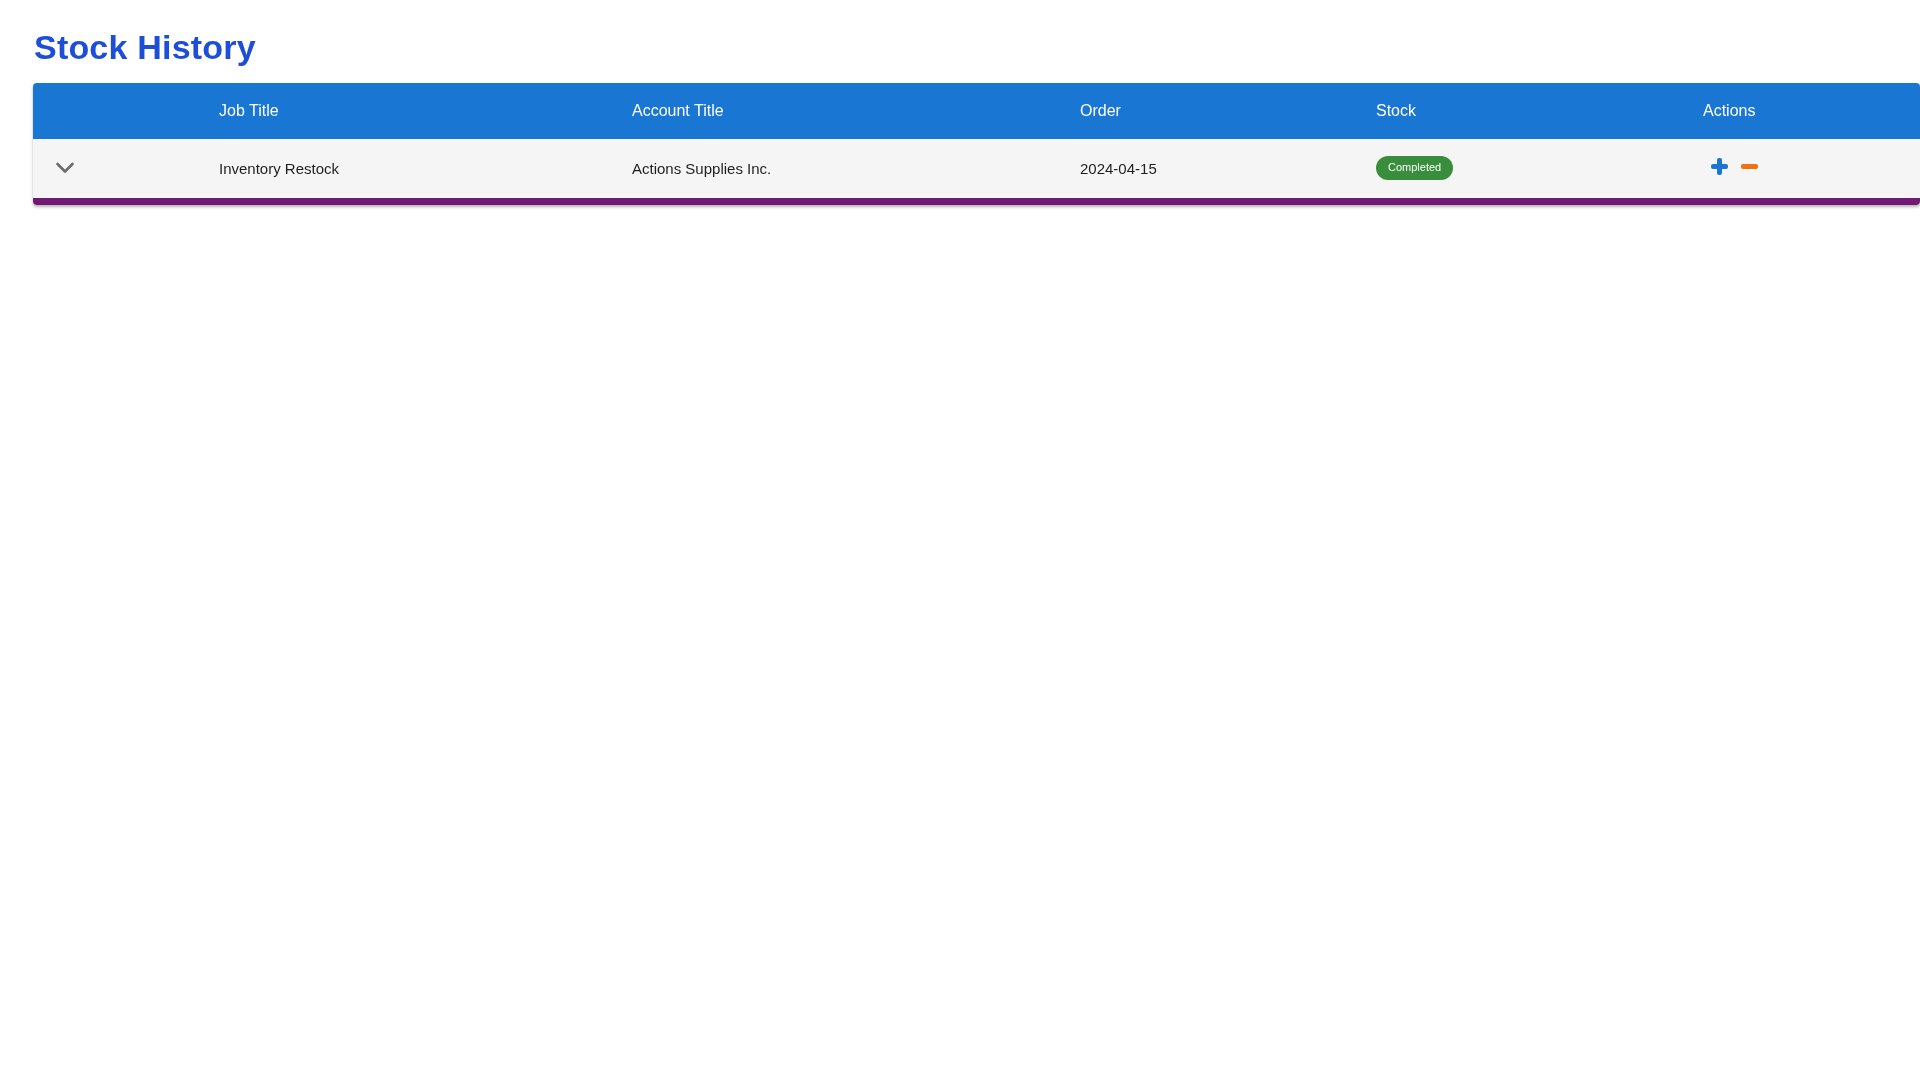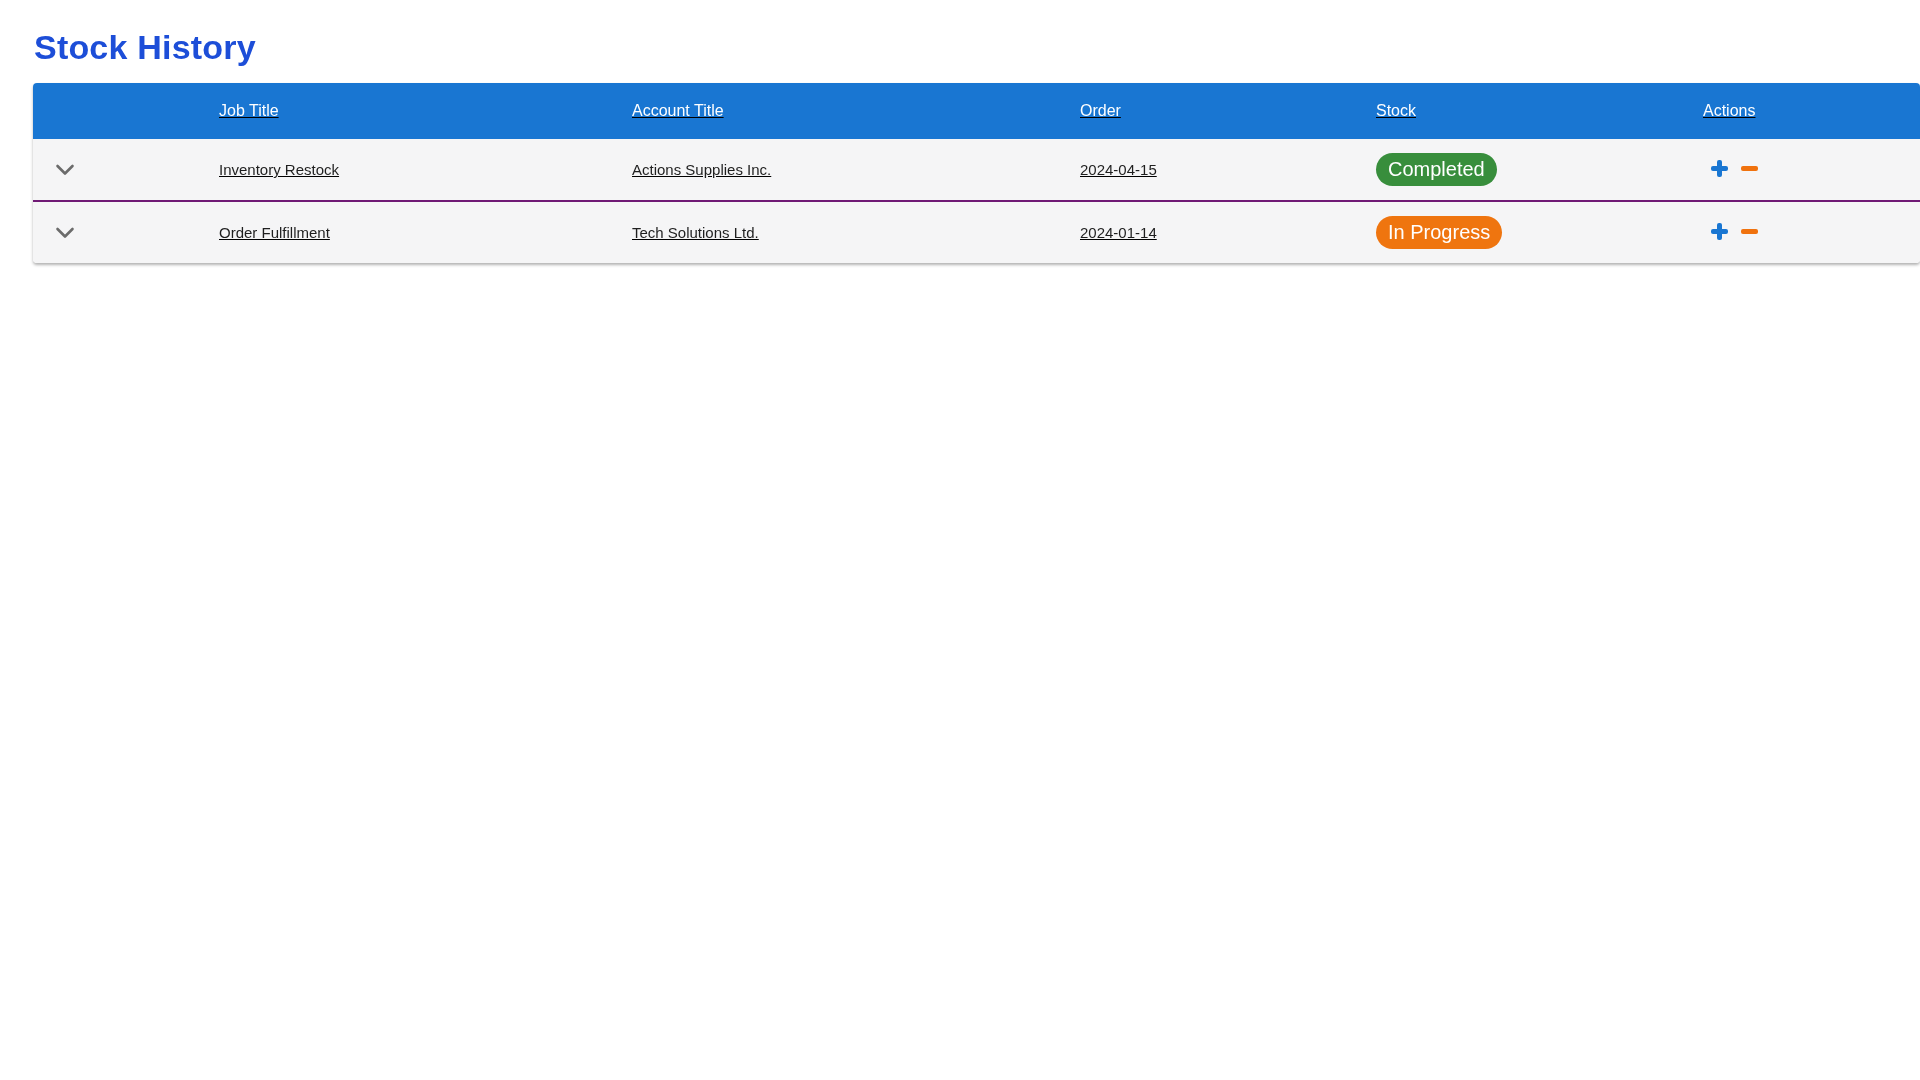--- a/index.html
+++ b/index.html
@@ -16,21 +16,20 @@
     font-weight: 700;
     color: #1d4ed8;
     letter-spacing: 0.2px;
   }
   .table-card {
     margin-left: 33px;
     width: calc(100% - 33px);
     border-radius: 4px;
     overflow: hidden;
     box-shadow: 0 2px 3px rgba(0,0,0,0.30);
-    text-decoration: underline;
   }
   table.history-table {
     width: 100%;
     border-collapse: collapse;
     table-layout: fixed;
   }
   .history-table thead th {
     background: #1976d2;
     color: #ffffff;
     font-size: 16px;
@@ -42,37 +41,37 @@
   }
   .history-table tbody td {
     background: #f5f5f6;
     height: 62px;
     padding: 0 16px;
     vertical-align: middle;
     font-size: 15px;
     color: #1f1f1f;
   }
   .history-table tbody tr.row-divider td {
-    border-bottom: 2px solid #701a75;
+    border-bottom: 7px solid #701a75;
   }
   .expander-cell { padding-left: 20px !important; }
   .chevron-btn {
     display: inline-flex;
     align-items: center;
     justify-content: center;
     width: 24px;
     height: 24px;
     cursor: pointer;
     background: transparent;
     border: none;
   }
   .status-badge {
     display: inline-block;
     color: #ffffff;
-    font-size: 20px;
+    font-size: 11px;
     line-height: 1;
     padding: 6px 12px 7px 12px;
     border-radius: 999px;
   }
   .actions-cell .actions-wrap {
     display: inline-flex;
     align-items: center;
     gap: 13px;
     padding-left: 8px;
   }
@@ -152,36 +151,15 @@
         <td>
           <span class="status-badge" style="background-color: rgb(56, 142, 60);">Completed</span>
         </td>
         <td class="actions-cell">
           <span class="actions-wrap">
             <span class="icon-plus"></span>
             <span class="icon-minus"></span>
           </span>
         </td>
       </tr>
-      <tr>
-        <td class="expander-cell">
-          <button class="chevron-btn" aria-label="expand row">
-            <svg width="20" height="12" viewBox="0 0 20 12" fill="none">
-              <polyline points="2.5,2 10,9.5 17.5,2" stroke="#6b6b6b" stroke-width="2.6" stroke-linecap="round" stroke-linejoin="round"></polyline>
-            </svg>
-          </button>
-        </td>
-        <td>Order Fulfillment</td>
-        <td>Tech Solutions Ltd.</td>
-        <td>2024-01-14</td>
-        <td>
-          <span class="status-badge" style="background-color: rgb(239, 117, 15);">In Progress</span>
-        </td>
-        <td class="actions-cell">
-          <span class="actions-wrap">
-            <span class="icon-plus"></span>
-            <span class="icon-minus"></span>
-          </span>
-        </td>
-      </tr>
     </tbody>
   </table>
 </div>
 
 </body></html>

